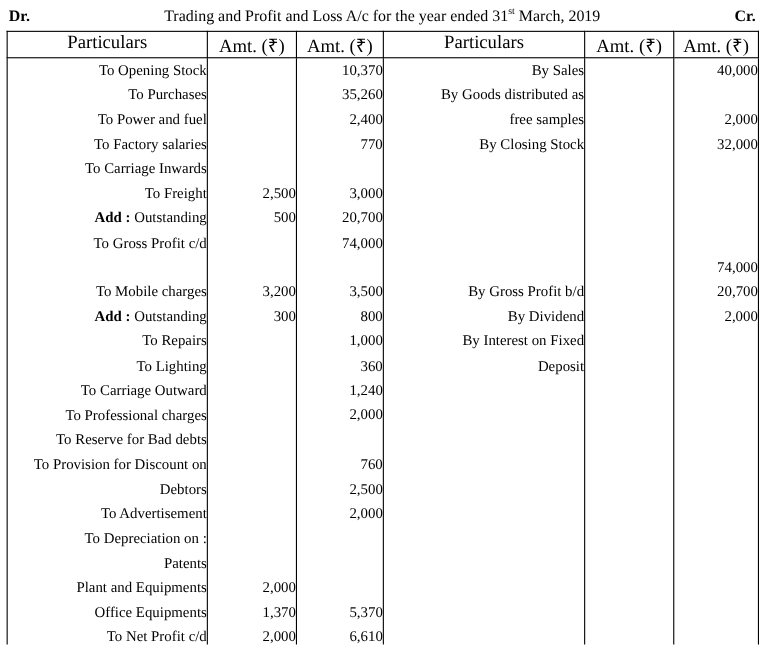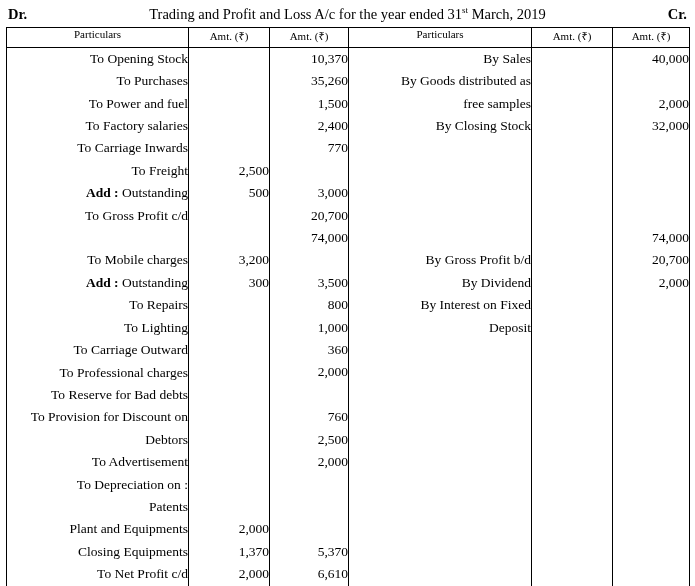--- a/index.html
+++ b/index.html
@@ -51,21 +51,21 @@
   }
   table.ledger td, table.ledger th {
     border: 1px solid #000000;
     padding: 0;
     vertical-align: top;
     font-weight: normal;
   }
   th.col-head {
     text-align: center;
     padding: 2px 0 3px 0;
-    font-size: 11px;
+    font-size: 17px;
     height: 19px;
     margin-top: 36px;
   }
   .cell {
     height: 22.4px;
     line-height: 22.4px;
     white-space: nowrap;
     overflow: hidden;
   }
   .c-part {
@@ -199,21 +199,21 @@
                 <tr>
                   <td class="cell c-part">To Depreciation on :</td>
                 </tr>
                 <tr>
                   <td class="cell c-part indent">Patents</td>
                 </tr>
                 <tr>
                   <td class="cell c-part indent">Plant and Equipments</td>
                 </tr>
                 <tr>
-                  <td class="cell c-part indent">Closing Equipments</td>
+                  <td class="cell c-part indent">Office Equipments</td>
                 </tr>
                 <tr>
                   <td class="cell c-part">To Net Profit c/d</td>
                 </tr>
               </tbody>
           </table>
         </td>
         <td class="inner-td">
           <table class="inner">
             <tbody id="debit-amt1-body">
@@ -298,23 +298,20 @@
         <td class="inner-td">
           <table class="inner">
             <tbody id="debit-amt2-body">
                 <tr>
                   <td class="cell c-amt">10,370</td>
                 </tr>
                 <tr>
                   <td class="cell c-amt">35,260</td>
                 </tr>
                 <tr>
-                  <td class="cell c-amt">1,500</td>
-                </tr>
-                <tr>
                   <td class="cell c-amt">2,400</td>
                 </tr>
                 <tr>
                   <td class="cell c-amt">770</td>
                 </tr>
                 <tr>
                   <td class="cell c-amt"></td>
                 </tr>
                 <tr>
                   <td class="cell c-amt">3,000</td>
@@ -332,20 +329,23 @@
                   <td class="cell c-amt">3,500</td>
                 </tr>
                 <tr>
                   <td class="cell c-amt">800</td>
                 </tr>
                 <tr>
                   <td class="cell c-amt">1,000</td>
                 </tr>
                 <tr>
                   <td class="cell c-amt">360</td>
+                </tr>
+                <tr>
+                  <td class="cell c-amt">1,240</td>
                 </tr>
                 <tr>
                   <td class="cell c-amt">2,000</td>
                 </tr>
                 <tr>
                   <td class="cell c-amt"></td>
                 </tr>
                 <tr>
                   <td class="cell c-amt">760</td>
                 </tr>

